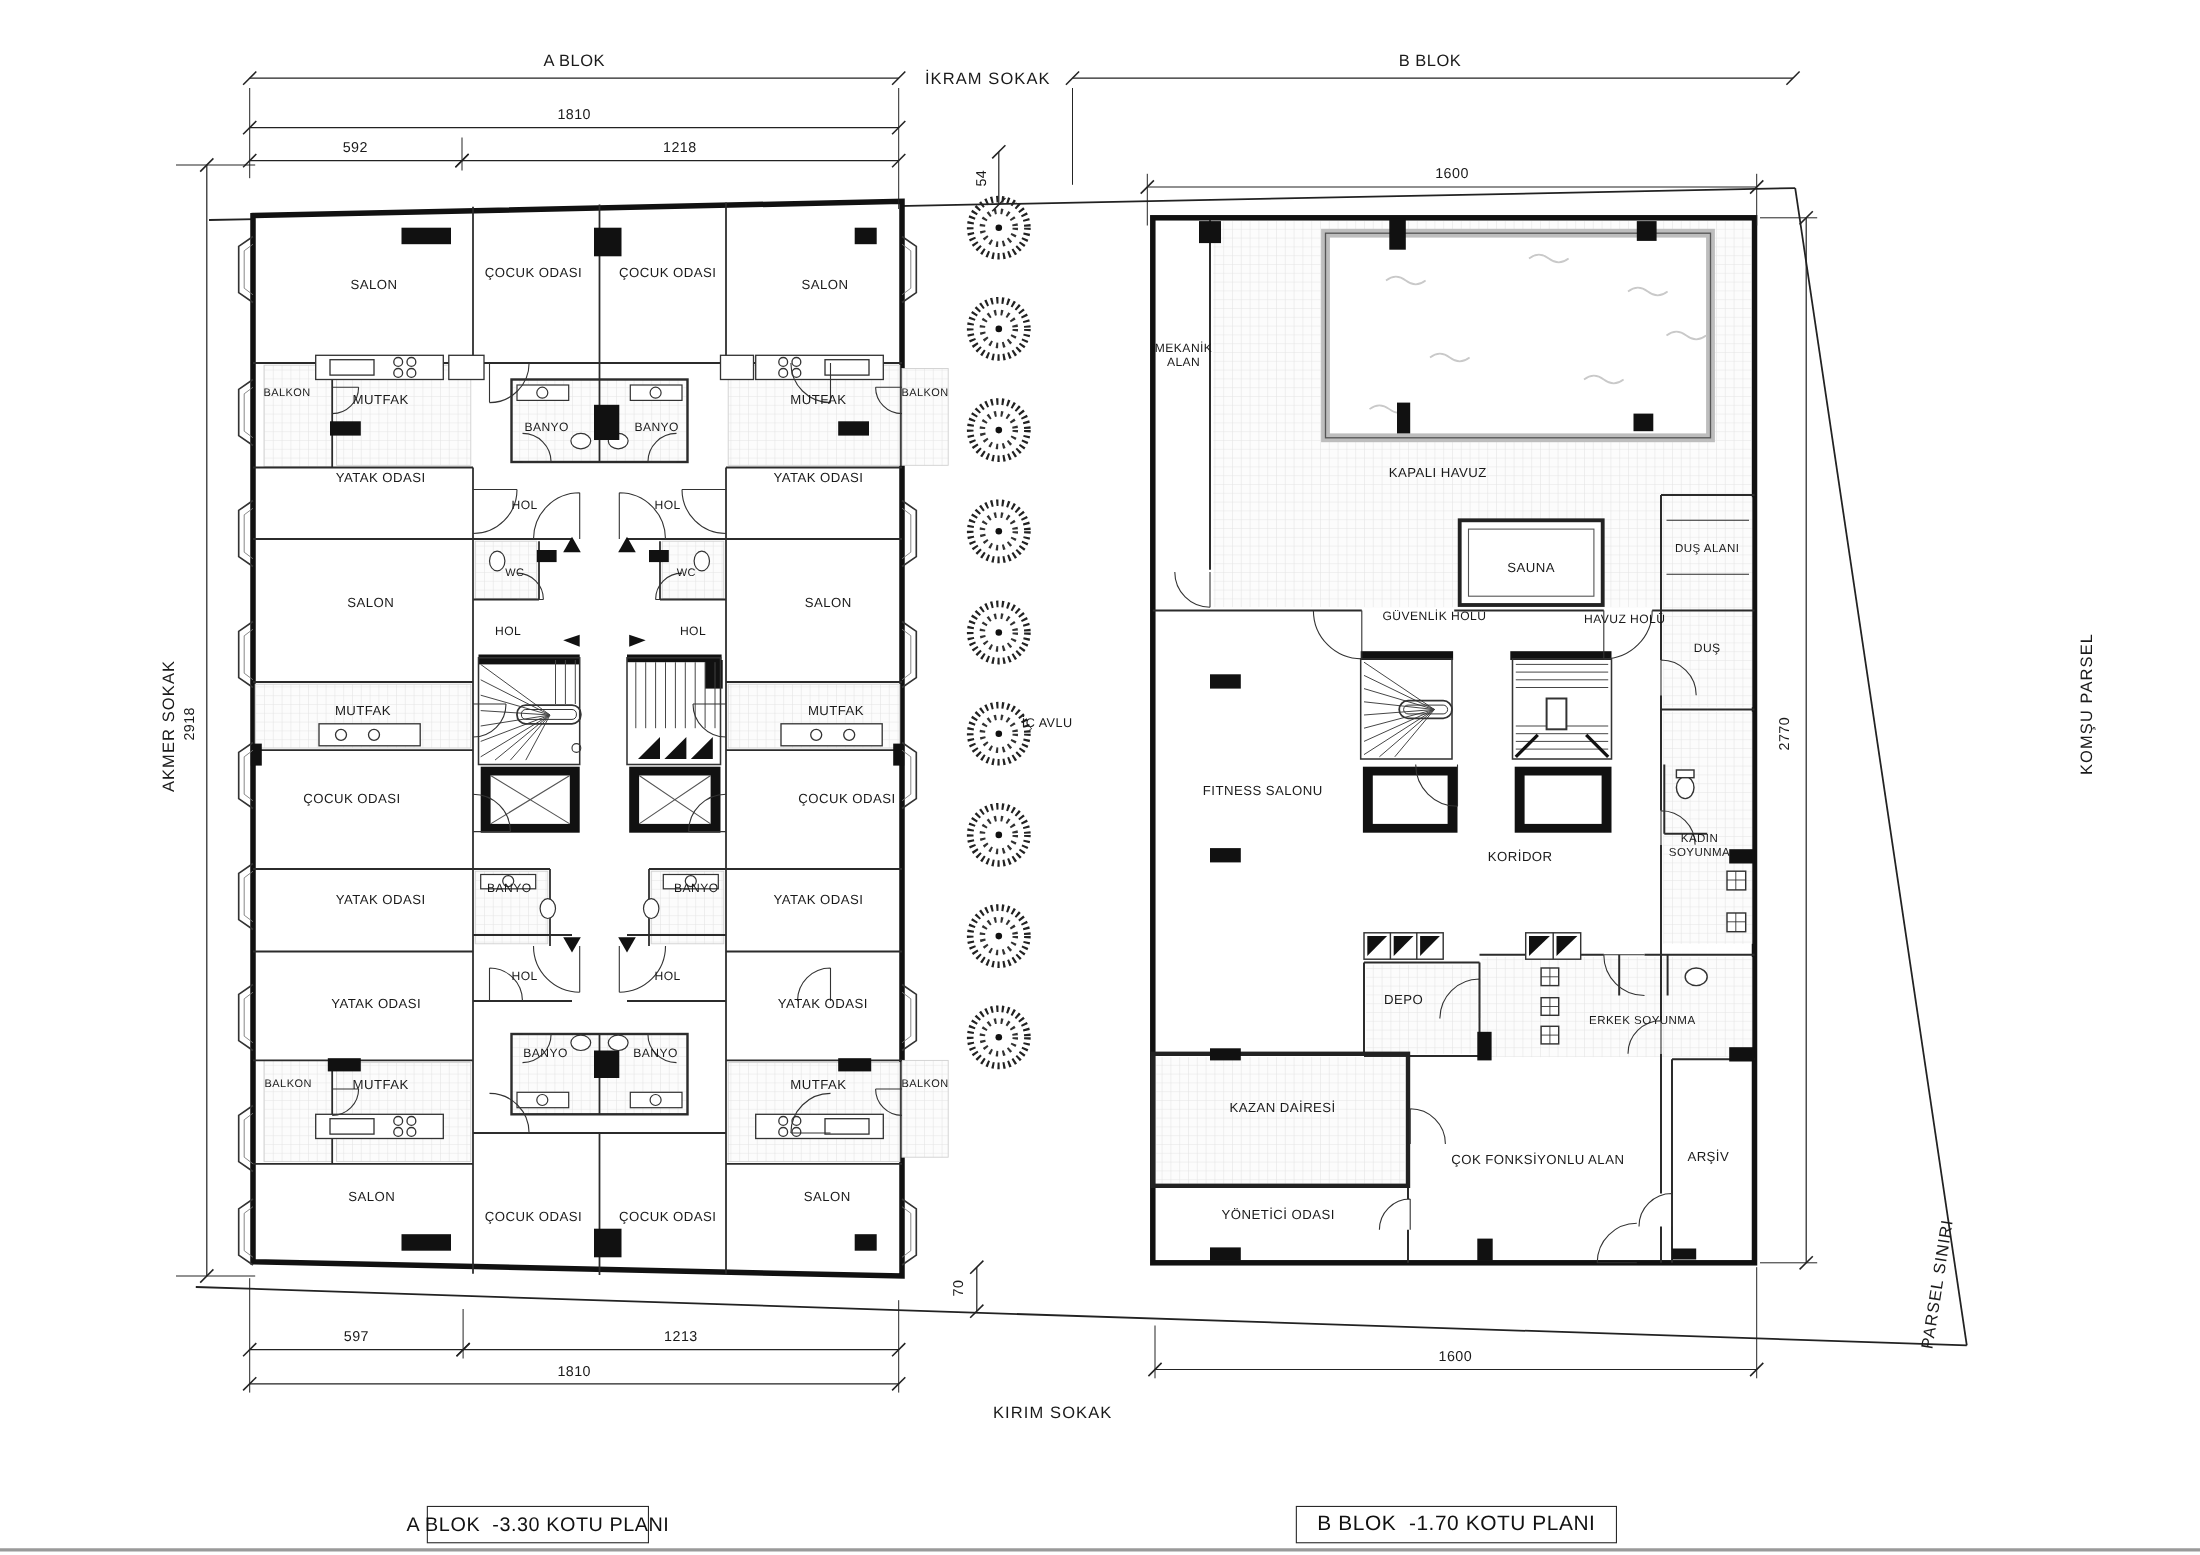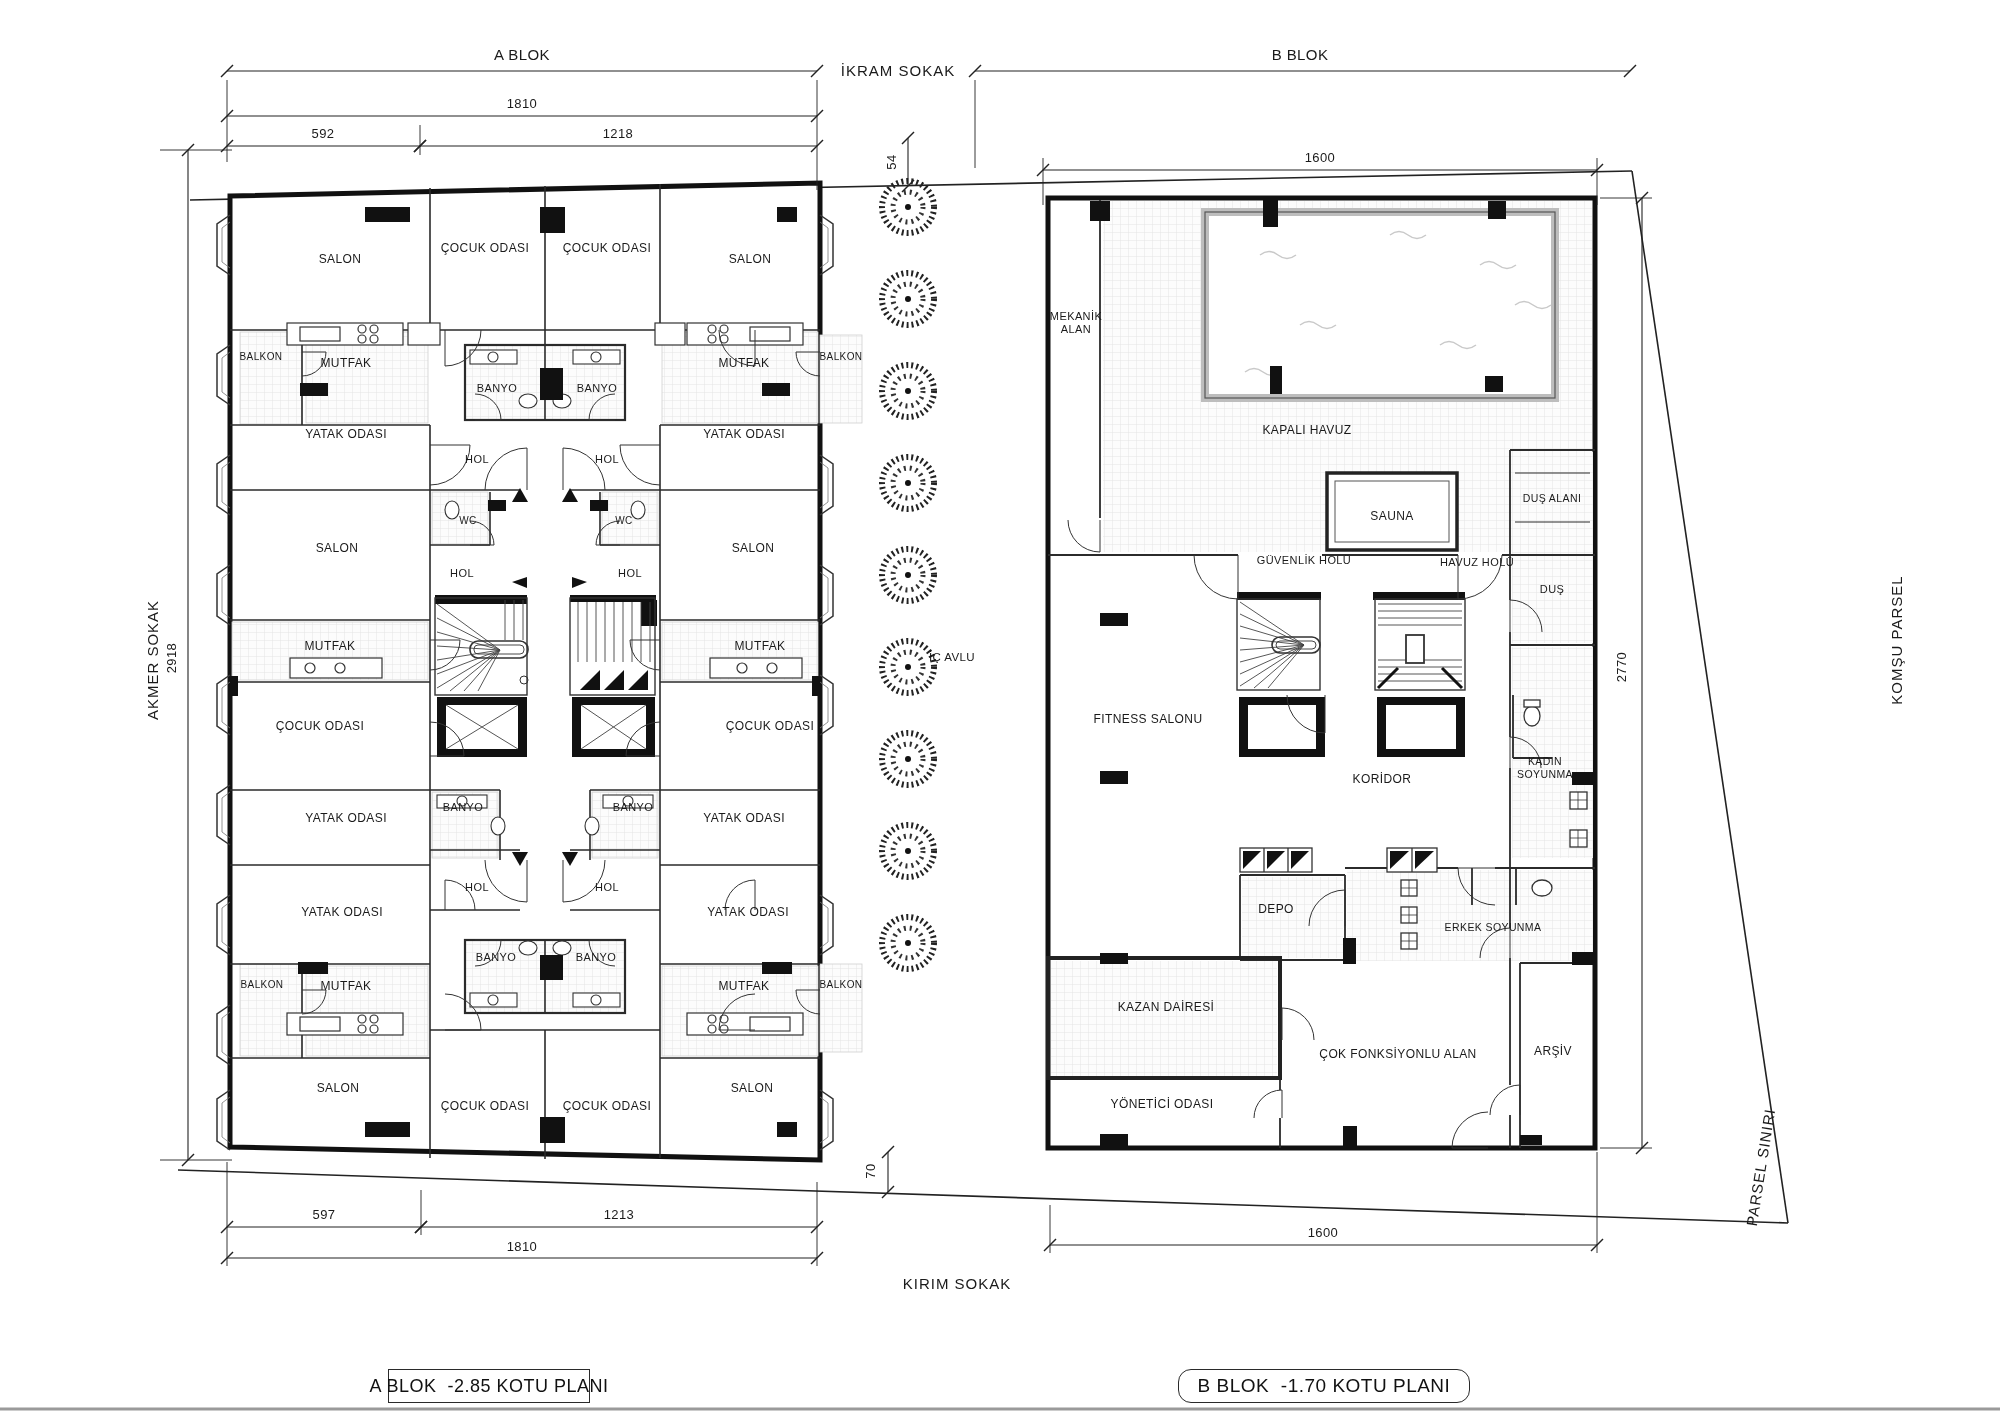--- a/index.html
+++ b/index.html
@@ -589,18 +589,18 @@
         <text x="619" y="1219" text-anchor="middle" font-size="13" font-family="&quot;Liberation Sans&quot;, sans-serif" letter-spacing="0.4">1213</text>
         <text x="522" y="1251" text-anchor="middle" font-size="13" font-family="&quot;Liberation Sans&quot;, sans-serif" letter-spacing="0.4">1810</text>
         <text x="875" y="1171" text-anchor="middle" font-size="13" font-family="&quot;Liberation Sans&quot;, sans-serif" letter-spacing="0.4" transform="rotate(-90 875 1171)">70</text>
         <text x="1323" y="1237" text-anchor="middle" font-size="13" font-family="&quot;Liberation Sans&quot;, sans-serif" letter-spacing="0.4">1600</text>
       </g>
 
   <line x1="0" y1="1409" x2="2000" y2="1409" stroke="#9a9a9a" stroke-width="3"></line>
 </svg>
 
 <div class="titlebox" style="left:388px;top:1369px;width:200px;height:32px;">
-  <span>A BLOK  -2.85 KOTU PLANI</span>
+  <span>A BLOK  -3.30 KOTU PLANI</span>
 </div>
-<div class="titlebox" style="left:1178px;top:1369px;width:290px;height:32px;font-size:19px;border-radius:13px;">
+<div class="titlebox" style="left:1178px;top:1369px;width:290px;height:32px;font-size:19px;">
   <span>B BLOK  -1.70 KOTU PLANI</span>
 </div>
 </div>
 
 </body></html>

